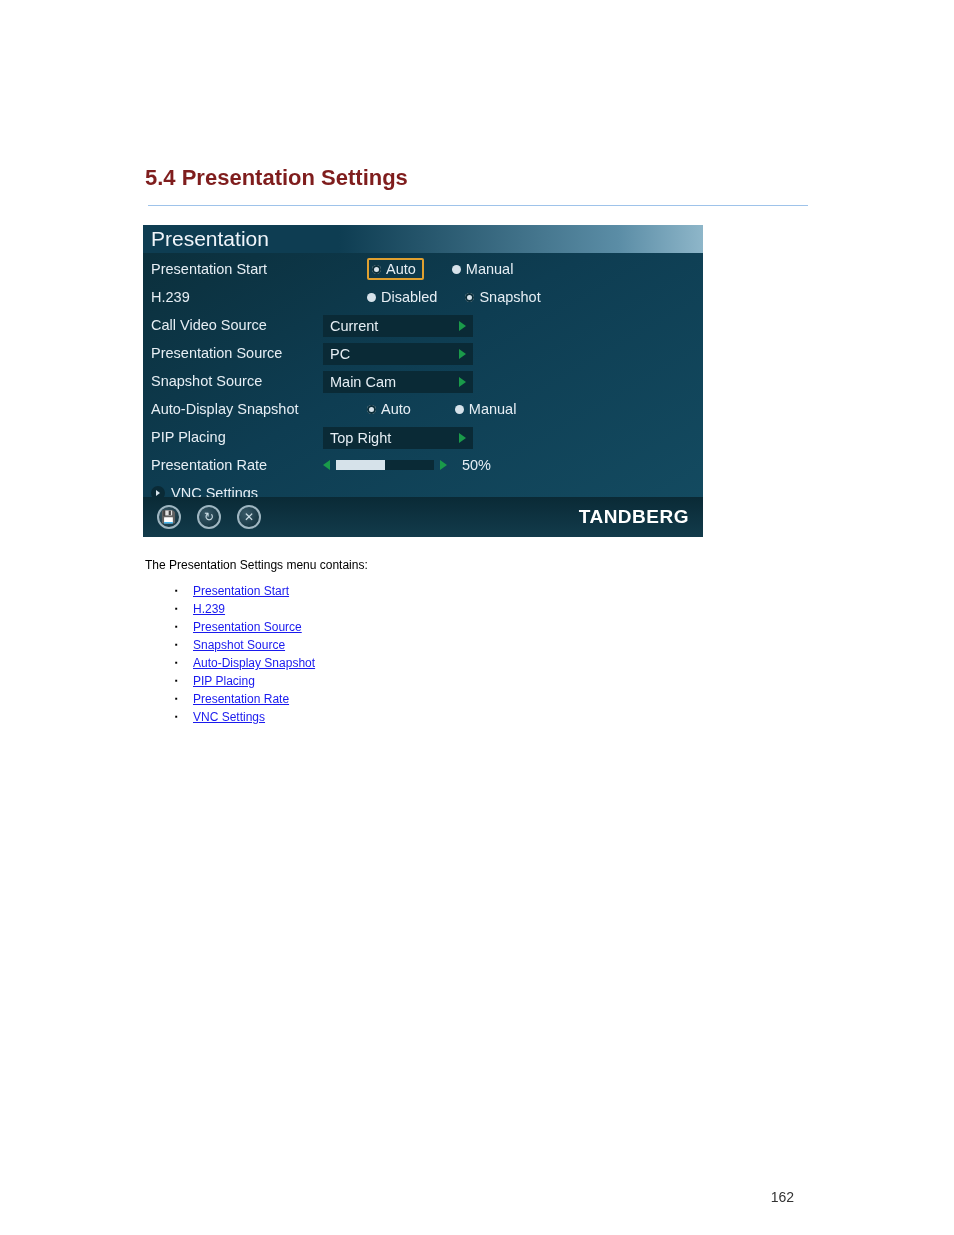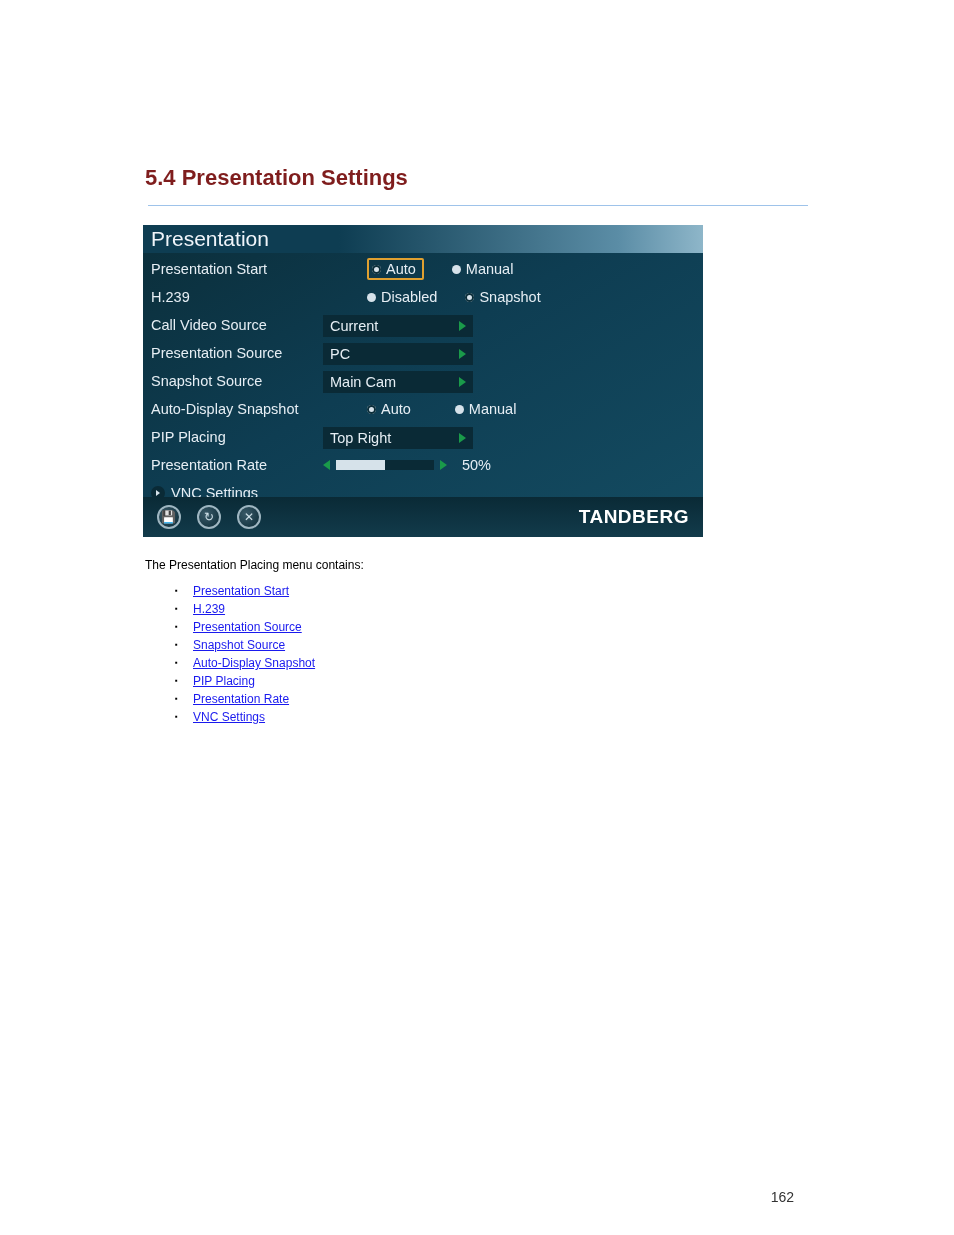--- a/index.html
+++ b/index.html
@@ -324,21 +324,21 @@
     <div class="footer-icons">
       <span class="fi">💾</span>
       <span class="fi">↻</span>
       <span class="fi">✕</span>
     </div>
     <div class="brand">TANDBERG</div>
   </div>
 </div>
 
 <div class="body-text">
-  <p>The Presentation Placing menu contains:</p>
+  <p>The Presentation Settings menu contains:</p>
   <ul>
     <li><a href="#">Presentation Start</a></li>
     <li><a href="#">H.239</a></li>
     <li><a href="#">Presentation Source</a></li>
     <li><a href="#">Snapshot Source</a></li>
     <li><a href="#">Auto-Display Snapshot</a></li>
     <li><a href="#">PIP Placing</a></li>
     <li><a href="#">Presentation Rate</a></li>
     <li><a href="#">VNC Settings</a></li>
   </ul>

